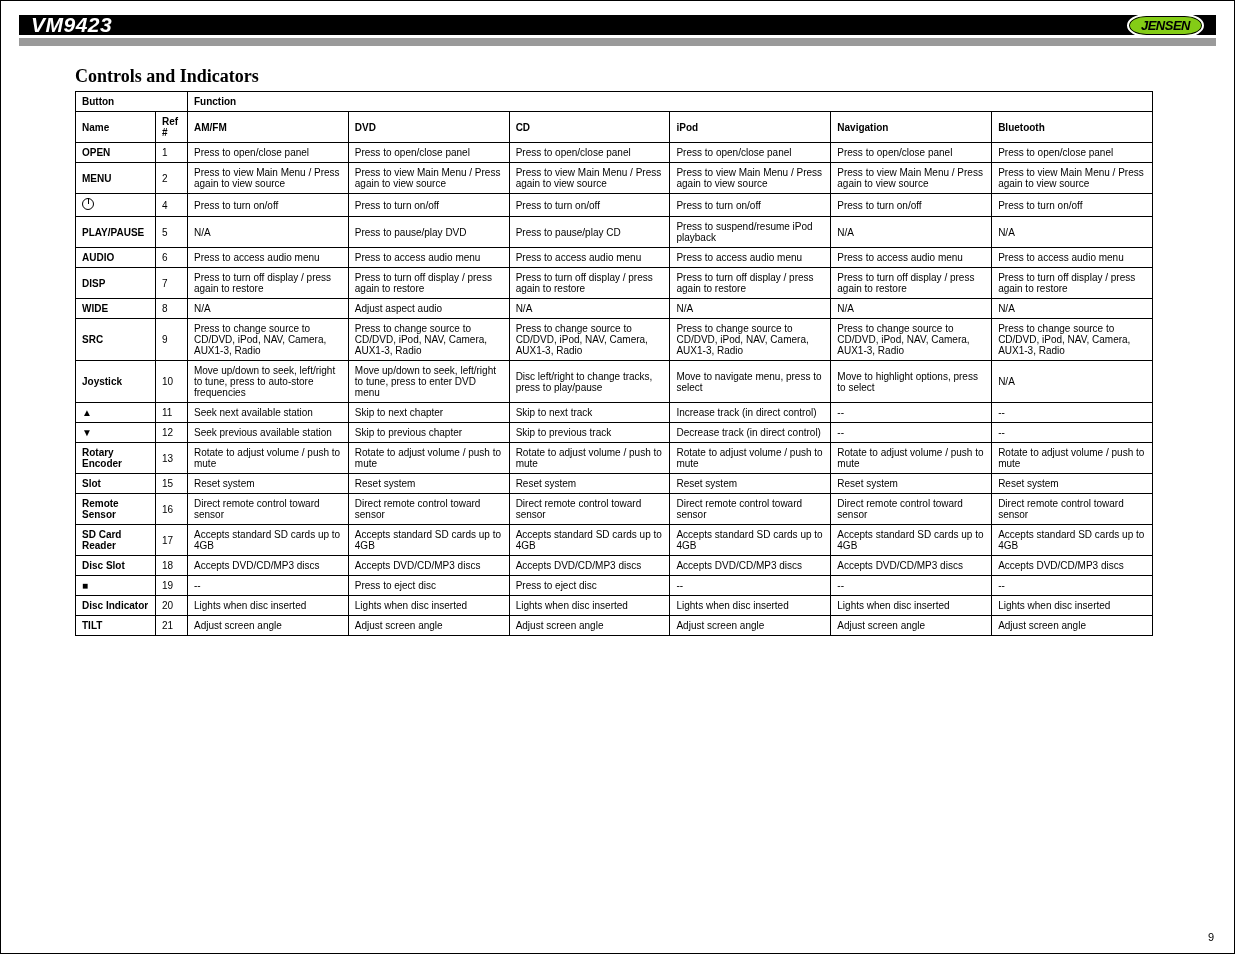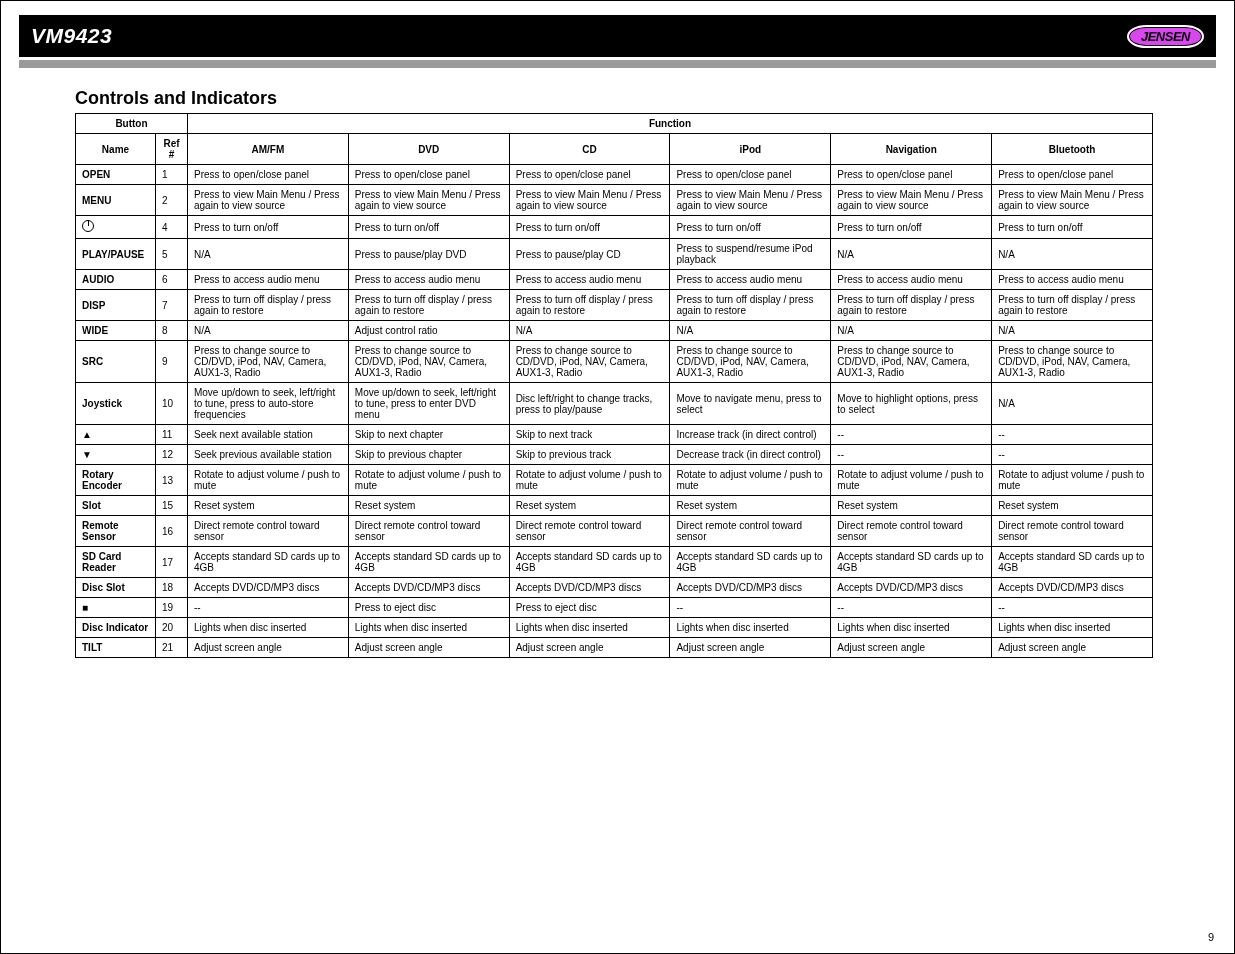--- a/index.html
+++ b/index.html
@@ -11,69 +11,69 @@
   }
   .page {
     border: 1px solid #000;
     margin: 0;
     min-height: 954px;
     position: relative;
   }
   .header-bar {
     background: #000;
     color: #fff;
-    height: 42px;
+    height: 20px;
     margin: 14px 18px 0 18px;
     display: flex;
     align-items: center;
     justify-content: space-between;
     padding: 0 12px;
   }
   .header-title { font-size: 21px; font-weight: bold; font-style: italic; letter-spacing: 0.5px; }
   .brand-logo {
-    background: #d946ef;
+    background: #84cc16;
     color: #000;
     font-weight: bold;
     font-style: italic;
     font-size: 13px;
     padding: 2px 12px;
     border-radius: 50%/100%;
     border: 2px solid #fff;
     box-shadow: 0 0 0 1px #000 inset;
     letter-spacing: -0.5px;
   }
   .sub-bar {
     background: #9a9a9a;
     height: 8px;
     margin: 3px 18px 0 18px;
   }
   .section-heading {
     font-size: 18px;
     font-weight: bold;
     margin: 20px 0 4px 74px;
+    font-family: Liberation Serif, serif;
   }
   .section-sub {
     font-size: 11px;
     margin: 0 0 10px 74px;
   }
   table.controls {
     border-collapse: collapse;
     margin: 0 74px 20px 74px;
     width: 1078px;
     font-size: 10px;
   }
   table.controls th, table.controls td {
     border: 1px solid #000;
     padding: 4px 6px;
     vertical-align: middle;
     text-align: left;
   }
   table.controls th {
     font-weight: bold;
-    text-align: center;
     background: #fff;
   }
   .col-btn { width: 80px; text-align: center; font-weight: bold; }
   .col-ref { width: 32px; text-align: center; }
   .mode-col { width: 161px; }
   .icon-power::before { content: ""; display:inline-block; width:10px; height:10px; border:1.5px solid #000; border-radius:50%; position:relative; }
   .icon-power::after { content:""; display:inline-block; width:1.5px; height:6px; background:#000; position:relative; left:-6.5px; top:-6px;}
   .page-num {
     position: absolute;
     bottom: 10px;
@@ -170,21 +170,21 @@
           <td class="mode-col">Press to turn off display / press again to restore</td>
           <td class="mode-col">Press to turn off display / press again to restore</td>
           <td class="mode-col">Press to turn off display / press again to restore</td>
           <td class="mode-col">Press to turn off display / press again to restore</td>
           <td class="mode-col">Press to turn off display / press again to restore</td>
         </tr>
         <tr>
           <td class="col-btn">WIDE</td>
           <td class="col-ref">8</td>
           <td class="mode-col">N/A</td>
-          <td class="mode-col">Adjust control ratio</td>
+          <td class="mode-col">Adjust aspect audio</td>
           <td class="mode-col">N/A</td>
           <td class="mode-col">N/A</td>
           <td class="mode-col">N/A</td>
           <td class="mode-col">N/A</td>
         </tr>
         <tr>
           <td class="col-btn">SRC</td>
           <td class="col-ref">9</td>
           <td class="mode-col">Press to change source to CD/DVD, iPod, NAV, Camera, AUX1-3, Radio</td>
           <td class="mode-col">Press to change source to CD/DVD, iPod, NAV, Camera, AUX1-3, Radio</td>

